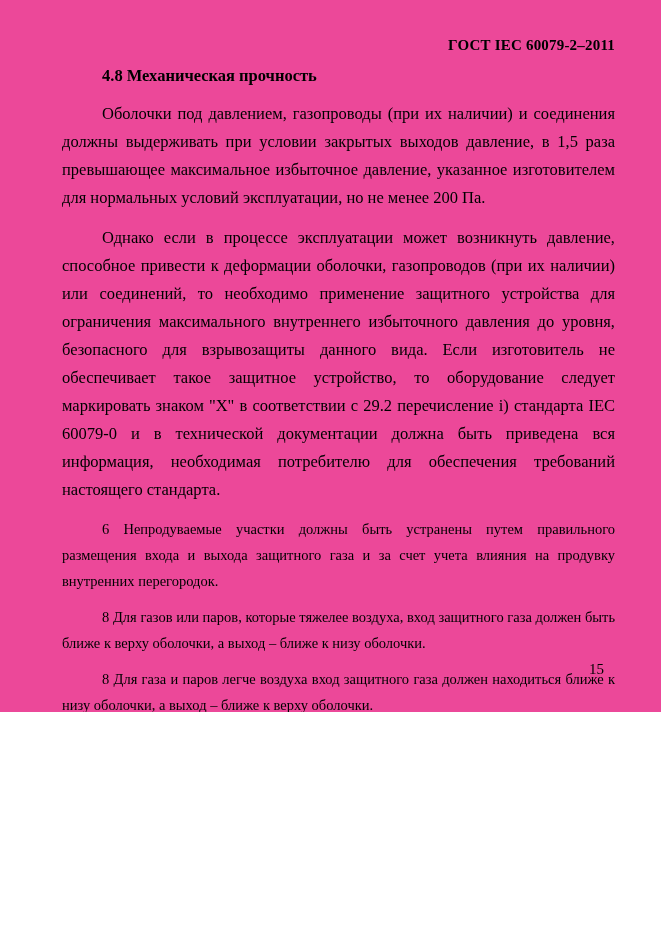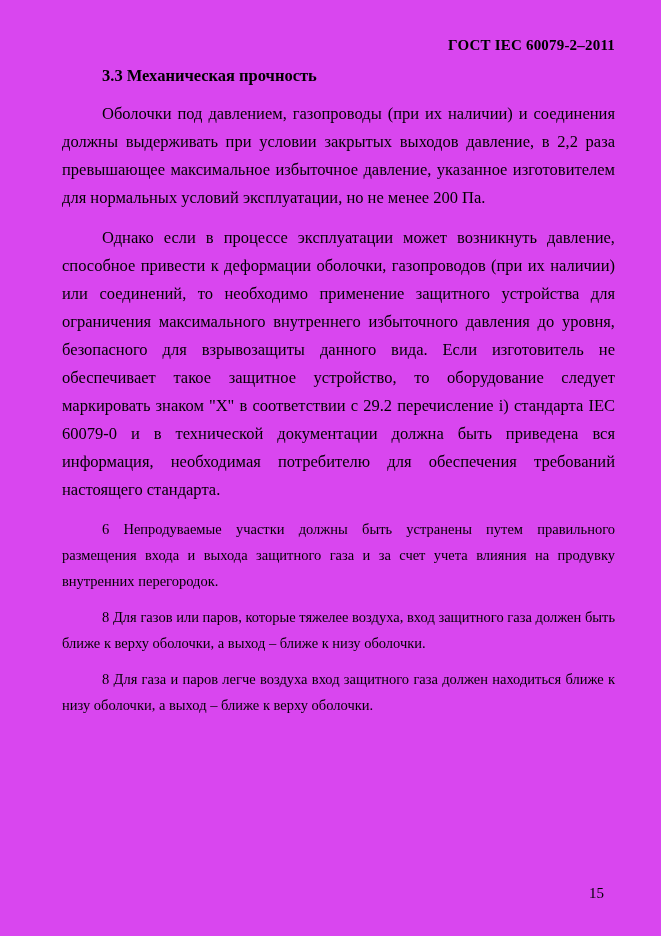--- a/index.html
+++ b/index.html
@@ -3,22 +3,22 @@
 <meta charset="utf-8">
 <style>
   html, body {
     margin: 0;
     padding: 0;
     background: #ffffff;
   }
   .page {
     position: relative;
     width: 661px;
-    height: 936px;
-    background: #d946ef;
+    height: 712px;
+    background: #ec4899;
     color: #000000;
     font-family: "Liberation Serif", "DejaVu Serif", serif;
     box-sizing: border-box;
     padding: 36px 46px 0 62px;
     overflow: hidden;
   }
   .running-header {
     font-size: 15px;
     font-weight: bold;
     text-align: right;
@@ -61,23 +61,23 @@
     line-height: 18px;
   }
 </style>
 </head>
 <body>
 
 <div class="page">
 
   <div class="running-header">ГОСТ IEC 60079-2–2011</div>
 
-  <div class="section-heading">3.3 Механическая прочность</div>
+  <div class="section-heading">4.8 Механическая прочность</div>
 
-  <p class="body-para">Оболочки под давлением, газопроводы (при их наличии) и соединения должны выдерживать при условии закрытых выходов давление, в 2,2 раза превышающее максимальное избыточное давление, указанное изготовителем для нормальных условий эксплуатации, но не менее 200 Па.</p>
+  <p class="body-para">Оболочки под давлением, газопроводы (при их наличии) и соединения должны выдерживать при условии закрытых выходов давление, в 1,5 раза превышающее максимальное избыточное давление, указанное изготовителем для нормальных условий эксплуатации, но не менее 200 Па.</p>
 
   <p class="body-para">Однако если в процессе эксплуатации может возникнуть давление, способное привести к деформации оболочки, газопроводов (при их наличии) или соединений, то необходимо применение защитного устройства для ограничения максимального внутреннего избыточного давления до уровня, безопасного для взрывозащиты данного вида. Если изготовитель не обеспечивает такое защитное устройство, то оборудование следует маркировать знаком "X" в соответствии с 29.2 перечисление i) стандарта IEC 60079-0 и в технической документации должна быть приведена вся информация, необходимая потребителю для обеспечения требований настоящего стандарта.</p>
 
 
 
 
   <p class="note-para">6 Непродуваемые участки должны быть устранены путем правильного размещения входа и выхода защитного газа и за счет учета влияния на продувку внутренних перегородок.</p>
 
   <p class="note-para">8 Для газов или паров, которые тяжелее воздуха, вход защитного газа должен быть ближе к верху оболочки, а выход – ближе к низу оболочки.</p>
 

